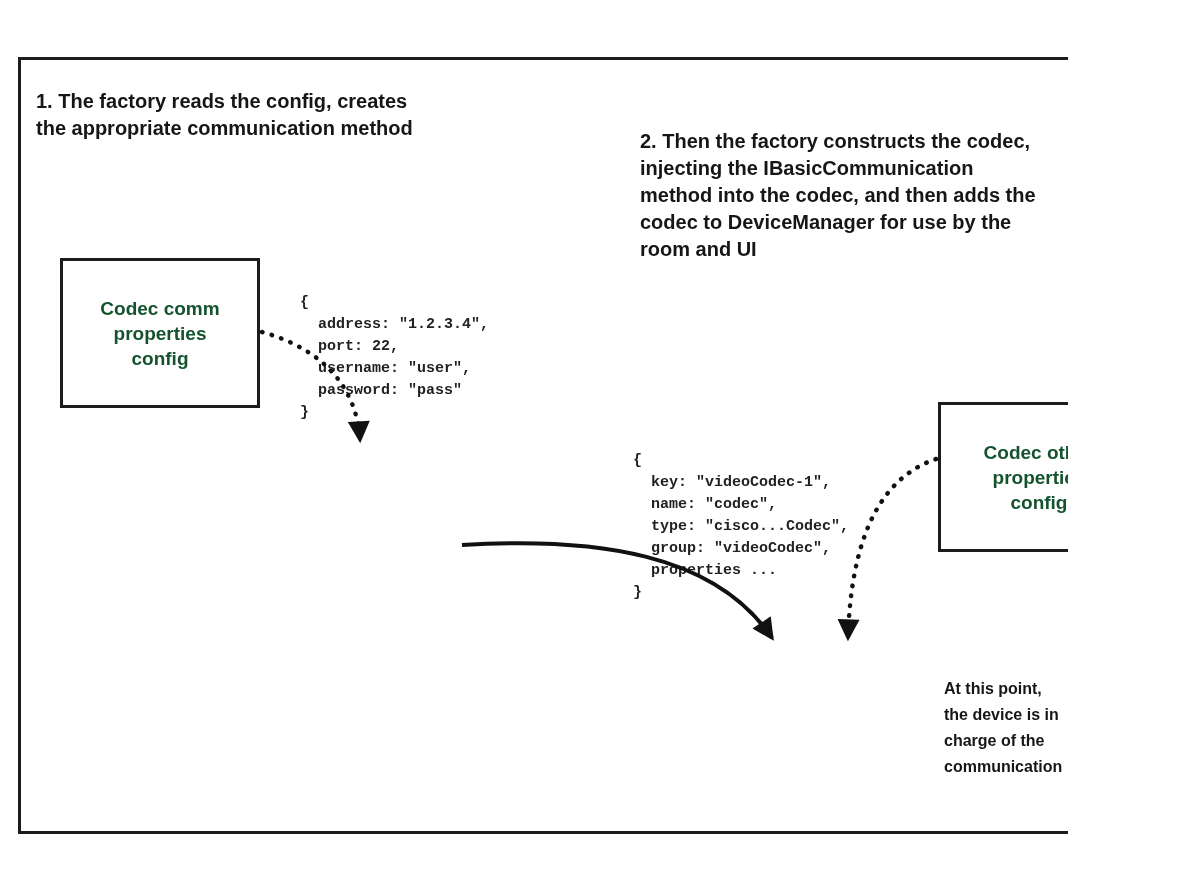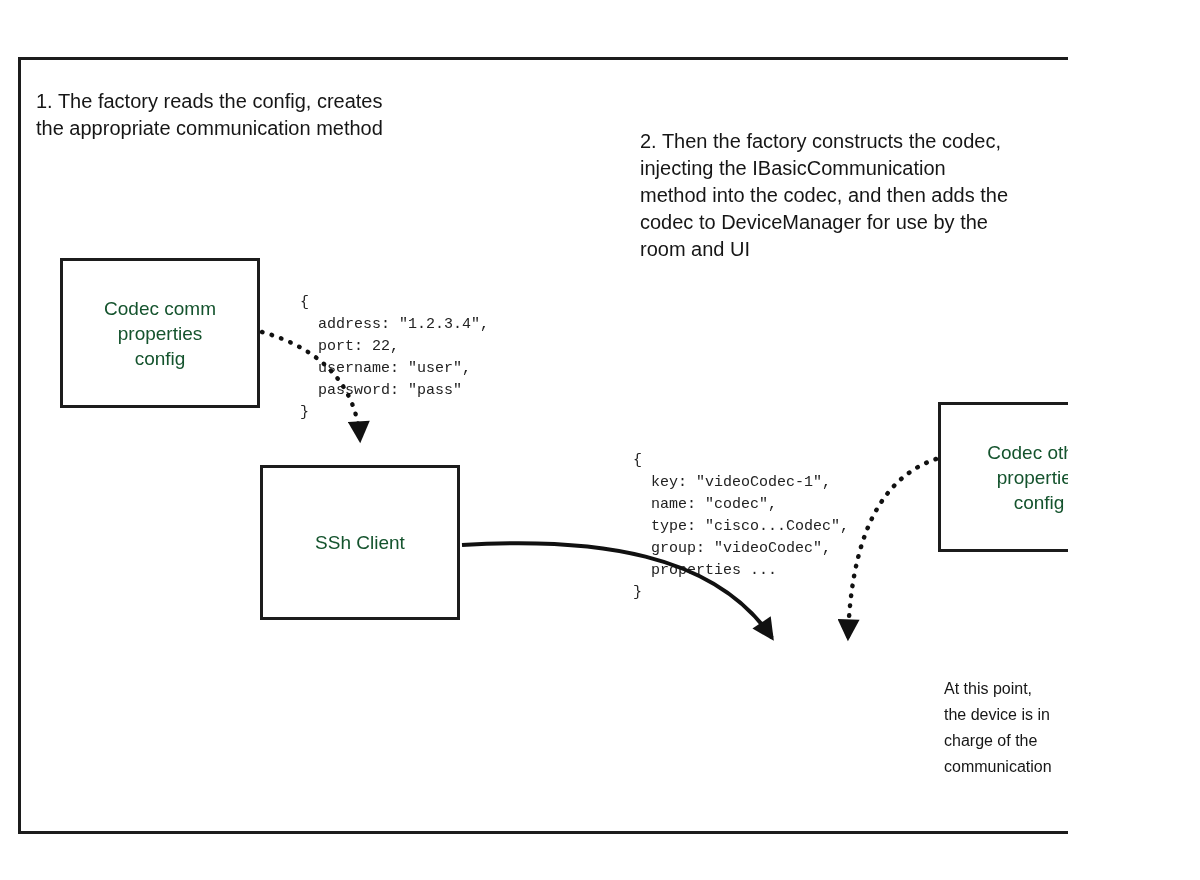--- a/index.html
+++ b/index.html
@@ -8,20 +8,21 @@
     background: #ffffff;
   }
   .canvas {
     position: relative;
     width: 1068px;
     height: 880px;
     background: #ffffff;
     font-family: "Liberation Sans", sans-serif;
     color: #1a1a1a;
     overflow: hidden;
+    font-weight: bold;
   }
   .frame {
     position: absolute;
     left: 18px;
     top: 57px;
     width: 1134px;
     height: 777px;
     border: 3px solid #1c1c1c;
     background: #ffffff;
     box-sizing: border-box;
@@ -107,21 +108,20 @@
 properties
 config</div>
 
   <div class="code code-comm">{
   address: "1.2.3.4",
   port: 22,
   username: "user",
   password: "pass"
 }</div>
 
-  <div class="dbox box-ssh-client">SSh Client</div>
 
   <div class="code code-codec">{
   key: "videoCodec-1",
   name: "codec",
   type: "cisco...Codec",
   group: "videoCodec",
   properties ...
 }</div>
 
   <div class="dbox box-other-config">Codec other

